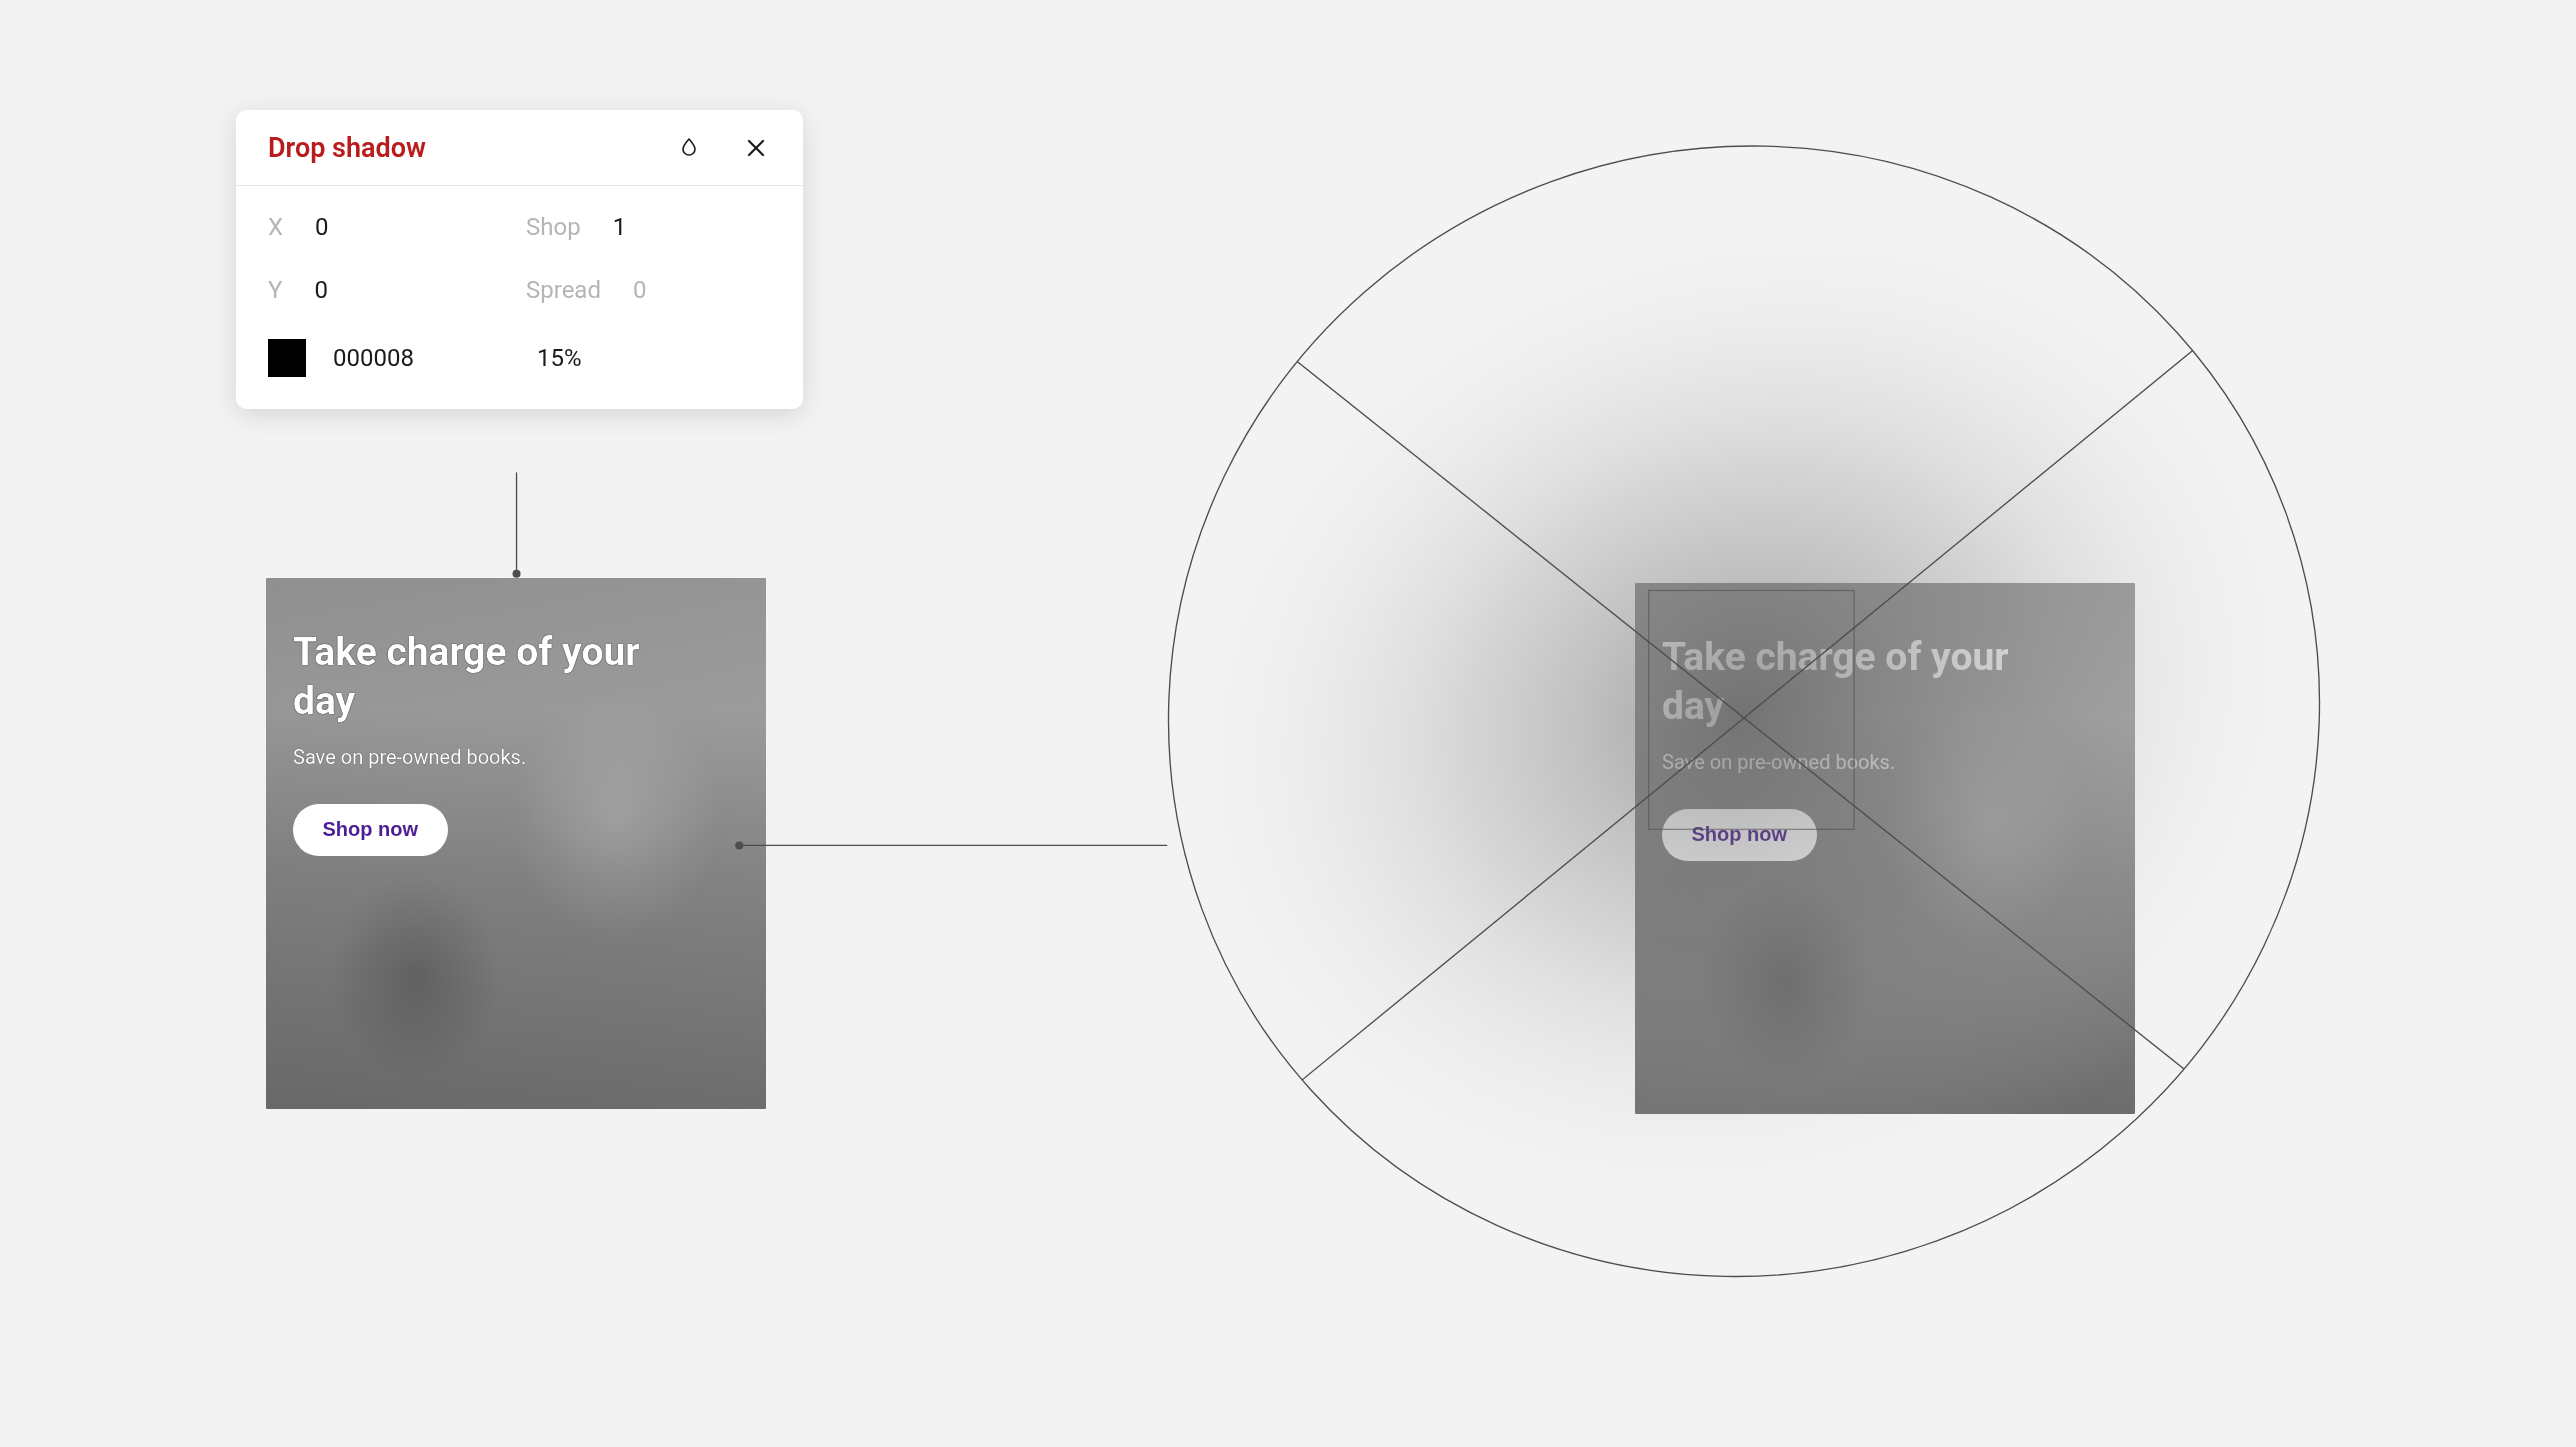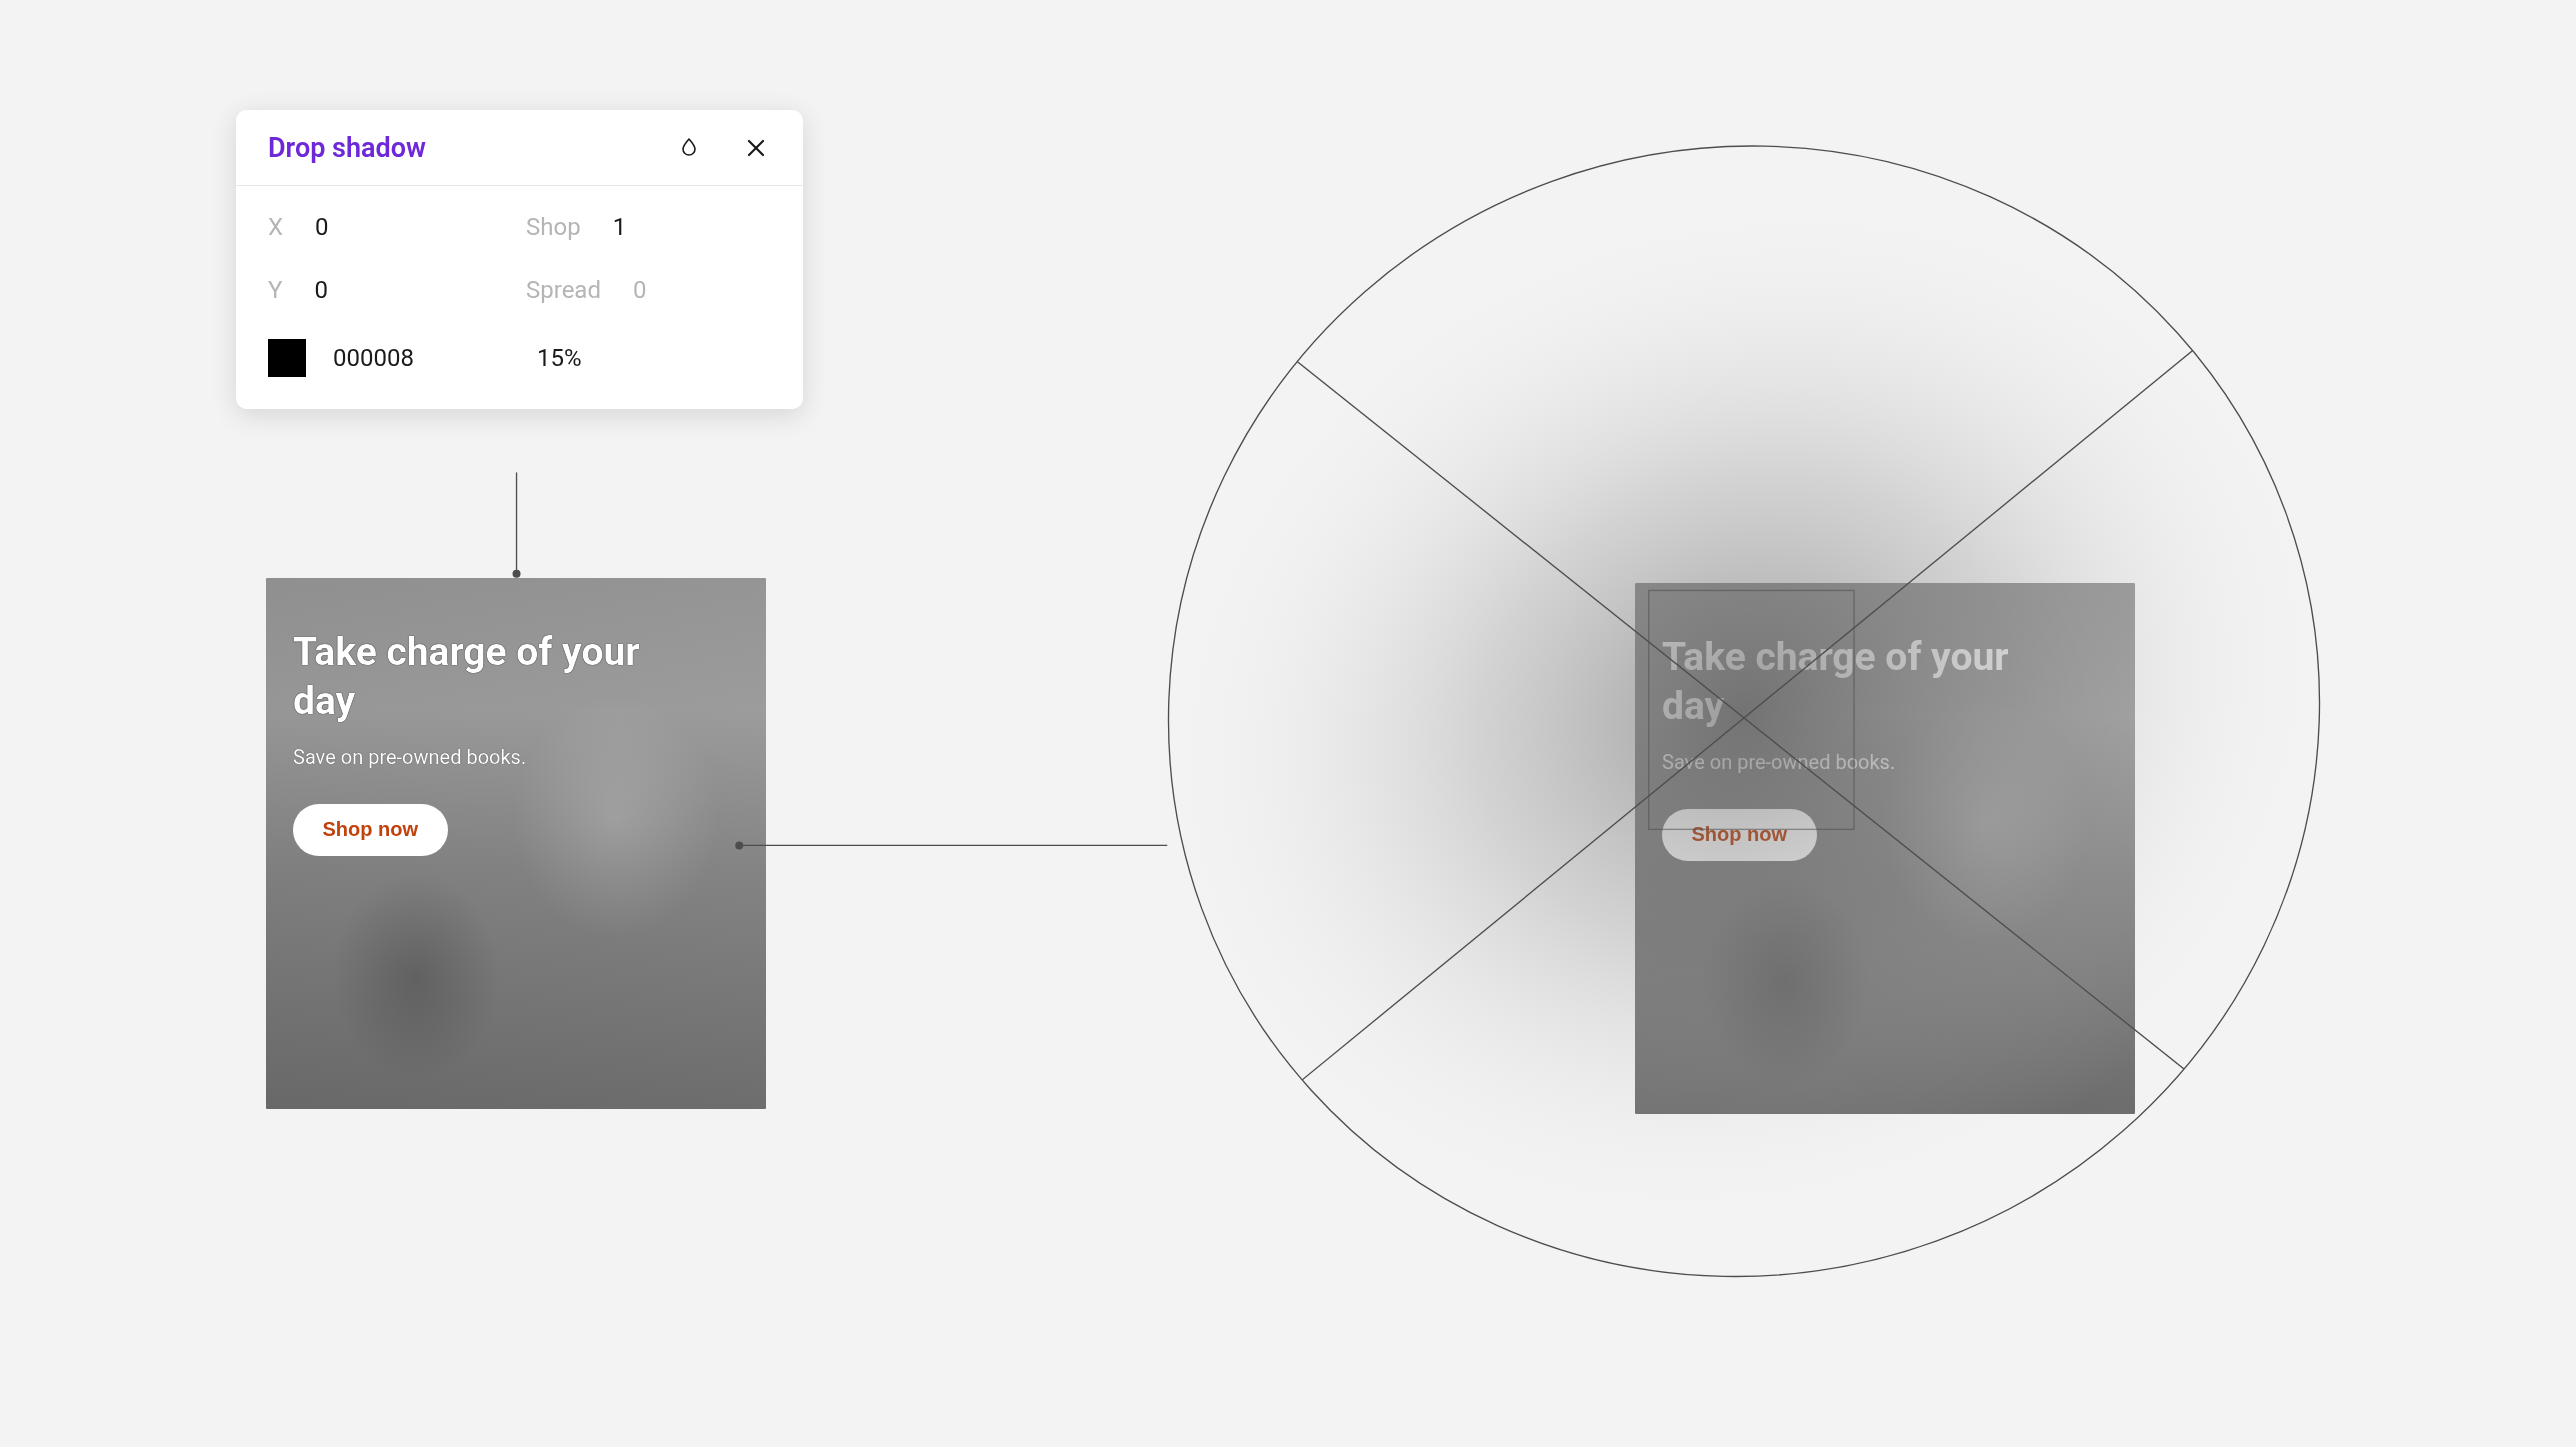--- a/index.html
+++ b/index.html
@@ -31,21 +31,21 @@
   .panel-header {
     display: flex;
     align-items: center;
     justify-content: space-between;
     padding: 21.5px 32px;
     border-bottom: 0.7px solid #e6e6e6;
   }
   .panel-title {
     font-size: 27px;
     font-weight: 600;
-    color: #6d28d9;
+    color: #b91c1c;
   }
   .panel-header-actions {
     display: flex;
     align-items: center;
     gap: 38px;
   }
   .icon-btn {
     width: 29.5px;
     height: 29.5px;
     display: flex;
@@ -145,21 +145,21 @@
     font-weight: 400;
     text-shadow: 0 0 0.7px #000;
   }
   .shop-btn {
     position: relative;
     margin-top: 35px;
     display: inline-flex;
     align-items: center;
     justify-content: center;
     background: #fff;
-    color: #c2410c;
+    color: #4c1d95;
     font-size: 20px;
     font-weight: 600;
     padding: 14.8px 29.5px;
     border-radius: 670px;
     cursor: pointer;
     border: none;
   }
   .card.right .card-title,
   .card.right .card-sub {
     text-shadow: none;

